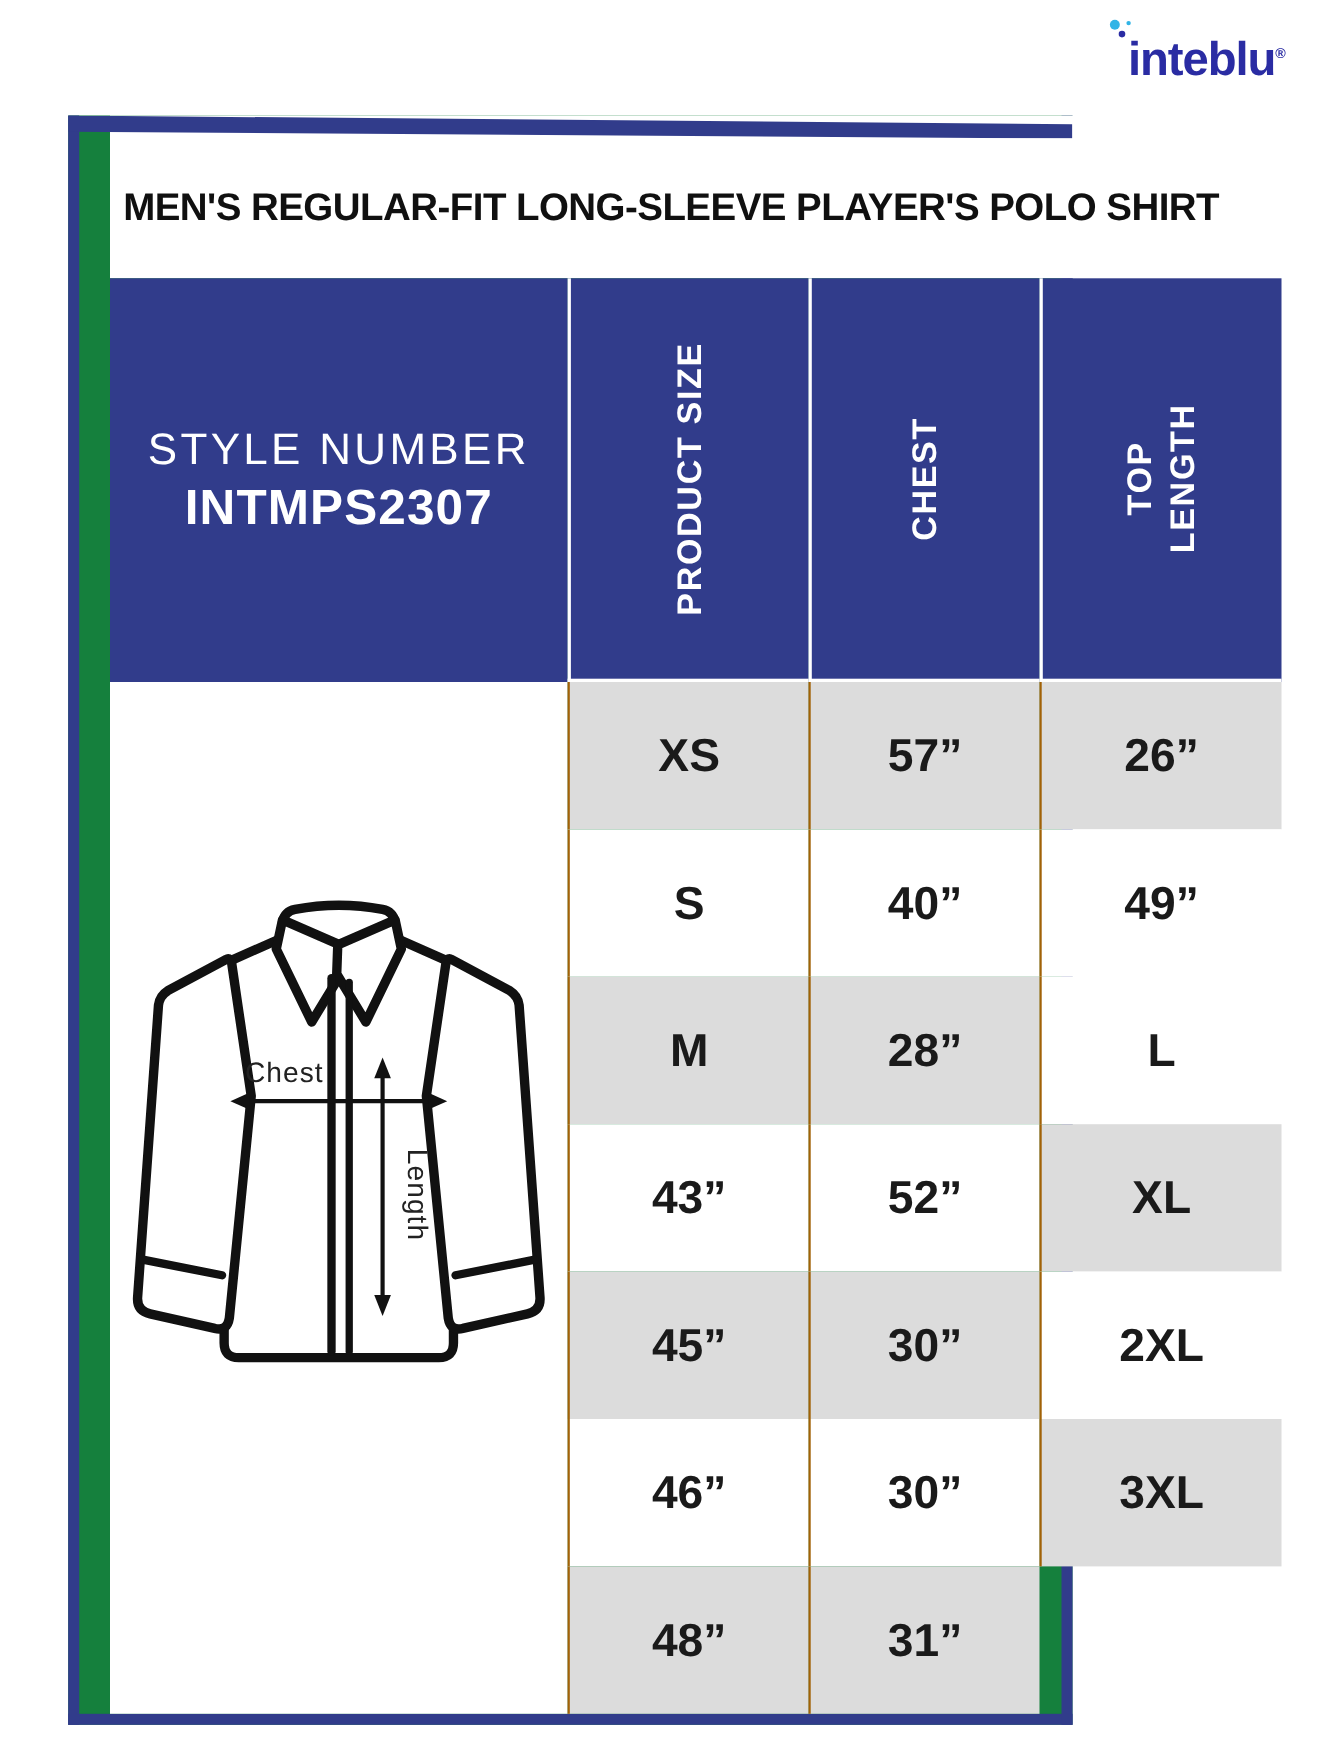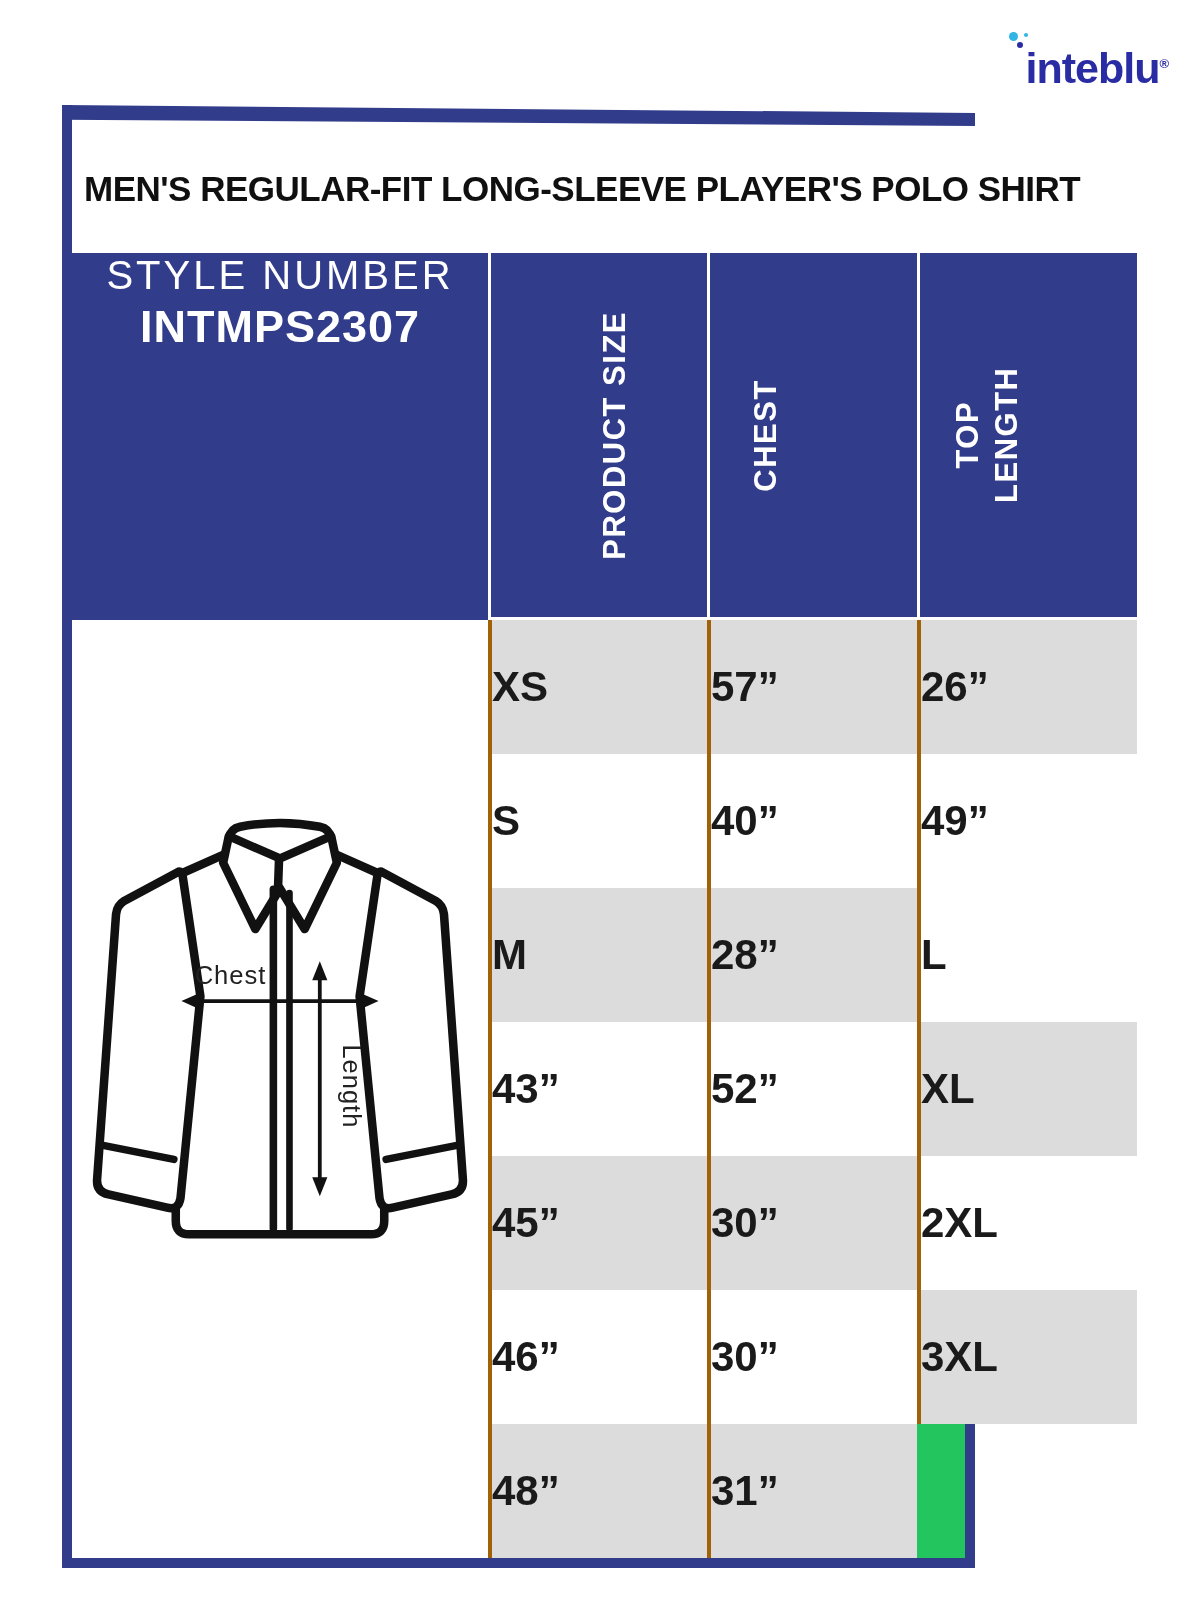--- a/index.html
+++ b/index.html
@@ -3,49 +3,49 @@
 <meta charset="utf-8">
 <style>
   html,body{margin:0;padding:0;}
   body{
     width:1200px;height:1600px;position:relative;background:#ffffff;
     font-family:"Liberation Sans","DejaVu Sans",sans-serif;
     -webkit-font-smoothing:antialiased;
   }
 
   
-  .logo{position:absolute;top:44px;right:32px;}
+  .logo{position:absolute;top:30px;right:32px;}
   .logo-text{
     position:relative;display:inline-block;
     font-size:43px;font-weight:bold;letter-spacing:-1px;color:#2a2ca3;
   }
   .logo-dot{position:absolute;border-radius:50%;}
   .dot-a{width:9px;height:9px;background:#31b4e6;left:-16px;top:-12px;}
   .dot-b{width:6px;height:6px;background:#2a2ca3;left:-8px;top:-2px;}
   .dot-c{width:4px;height:4px;background:#31b4e6;left:-1px;top:-11px;}
   .logo-reg{font-size:13px;font-weight:bold;color:#2a2ca3;vertical-align:super;}
 
   
   .chart{
     position:absolute;left:62px;top:105px;width:913px;height:1463px;
-    box-sizing:border-box;background:#22c55e;
-    border:10px solid #313c8b;border-top:none;
+    box-sizing:border-box;background:#15803d;
+    border:10px solid #313c8b;border-top:none;padding-left:28px;
   }
   .slant-bar{
     position:absolute;top:0;left:-10px;right:-10px;height:21px;
     background:#313c8b;
     clip-path:polygon(0 0,100% 38%,100% 100%,0 70%);
     z-index:5;
   }
   .grid{
     display:grid;width:1065px;
     grid-template-columns:416px 219px 210px 220px;
     grid-template-rows:148px 367px repeat(7,134px);
   }
-  .cell{box-sizing:border-box;display:flex;align-items:center;justify-content:flex-start;}
+  .cell{box-sizing:border-box;display:flex;align-items:center;justify-content:center;}
 
   
   .title-cell{
     grid-column:1 / 5;justify-content:flex-start;
     padding:20px 8px 0 12px;background:#ffffff;
   }
   .title-text{
     font-size:35px;font-weight:bold;color:#101010;letter-spacing:-0.5px;white-space:nowrap;
   }
 
@@ -61,21 +61,21 @@
     white-space:nowrap;text-align:center;line-height:1.25;
   }
   .vtext.two-line{white-space:normal;}
 
   
   .shirt-cell{
     grid-column:1;grid-row:3 / 10;background:#ffffff;
     align-items:flex-start;justify-content:center;padding-top:182px;
   }
   .dcell{
-    border-left:4px solid #a16207;
+    border-left:2px solid #a16207;
     font-size:42px;font-weight:bold;color:#1a1a1a;background:#ffffff;
   }
   .shade{background:#dcdcdc;}
 </style>
 </head>
 <body>
 
 <div class="logo">
   <span class="logo-text">
     <span class="logo-dot dot-a"></span>

